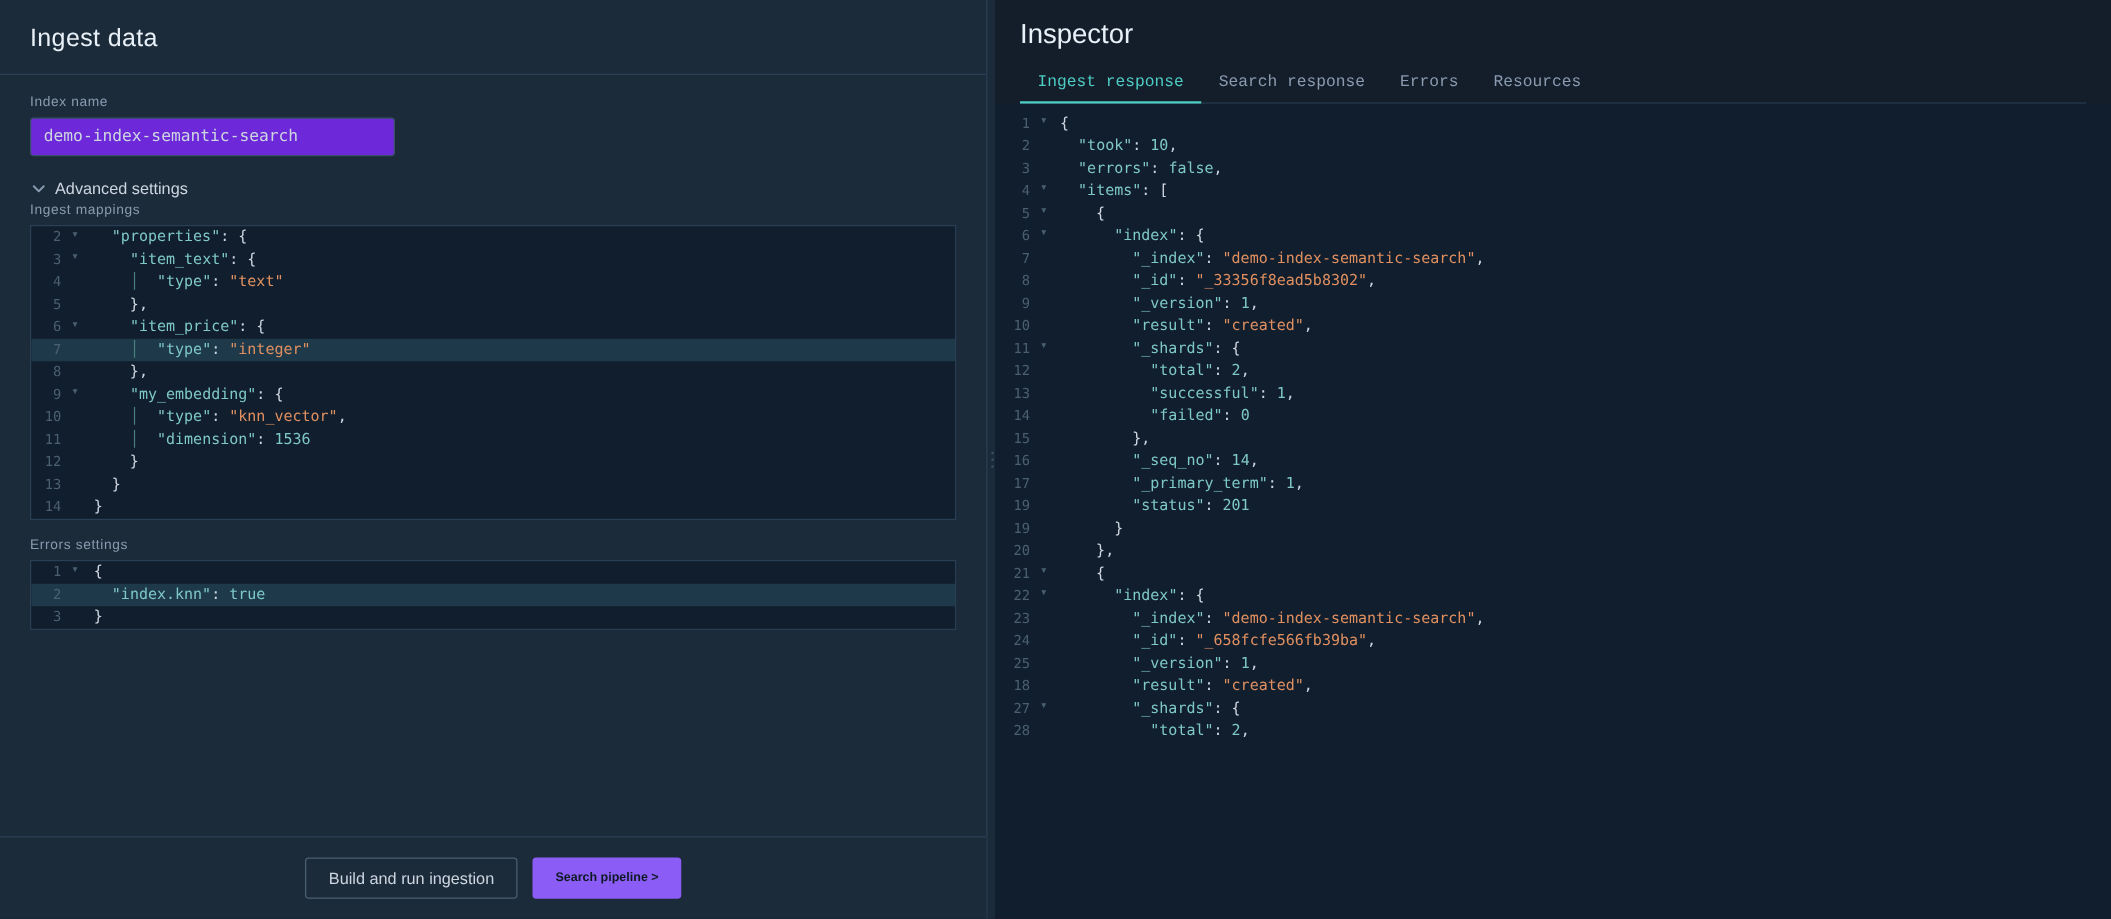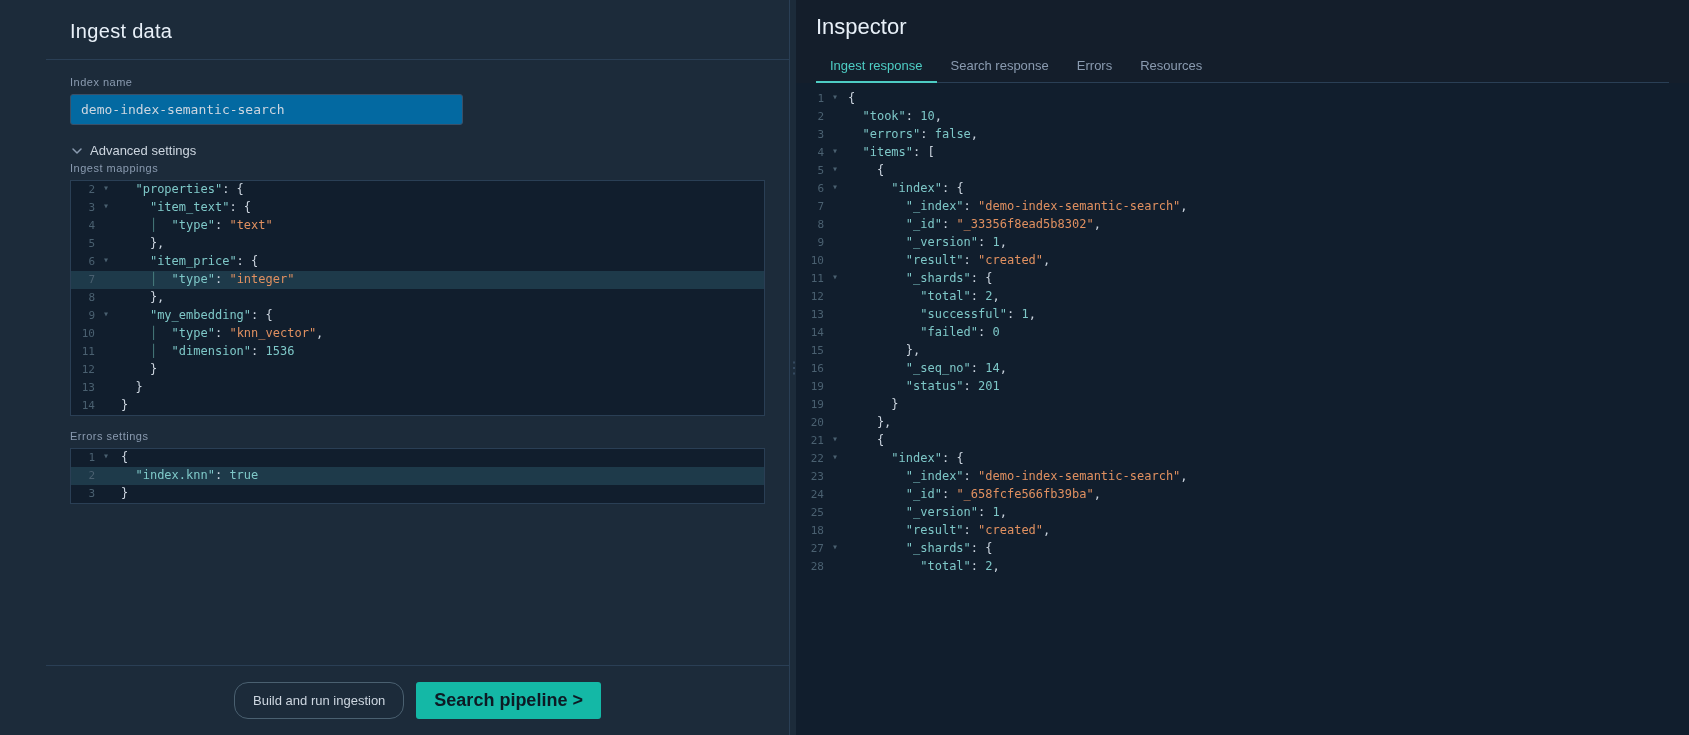--- a/index.html
+++ b/index.html
@@ -14,21 +14,20 @@
     }
 
     
     .left-panel {
       width: 790px;
       background: #1c2b3a;
       display: flex;
       flex-direction: column;
       border-right: 1px solid #2a3f55;
       position: relative;
-      padding-left: 46px;
     }
 
     .left-header {
       padding: 20px 24px 16px;
       border-bottom: 1px solid #2a3f55;
     }
 
     .left-header h1 {
       font-family: -apple-system, BlinkMacSystemFont, 'Segoe UI', sans-serif;
       font-size: 20px;
@@ -46,22 +45,22 @@
     .field-label {
       font-family: -apple-system, BlinkMacSystemFont, 'Segoe UI', sans-serif;
       font-size: 11px;
       color: #8a9bb0;
       margin-bottom: 6px;
       font-weight: 400;
       letter-spacing: 0.5px;
     }
 
     .index-name-input {
-      width: 393px;
-      background: #0369a1;
+      width: 292px;
+      background: #6d28d9;
       border: 1px solid #3a5068;
       color: #cdd6e0;
       padding: 7px 10px;
       font-family: 'Consolas', monospace;
       font-size: 13px;
       border-radius: 3px;
       outline: none;
       margin-bottom: 18px;
     }
 
@@ -181,21 +180,21 @@
       margin-bottom: 10px;
     }
 
     .inspector-tabs {
       display: flex;
       gap: 0;
       border-bottom: 1px solid #2a3f55;
     }
 
     .tab-item {
-      font-family: Liberation Sans, sans-serif;
+      font-family: Liberation Mono, monospace;
       font-size: 13px;
       padding: 8px 14px;
       cursor: pointer;
       color: #8a9bb0;
       border-bottom: 2px solid transparent;
       margin-bottom: -1px;
     }
 
     .tab-item.active {
       color: #4ecdc4;
@@ -221,31 +220,31 @@
     }
 
     .btn-secondary {
       background: transparent;
       border: 1px solid #4a6070;
       color: #cdd6e0;
       padding: 8px 18px;
       font-family: -apple-system, BlinkMacSystemFont, 'Segoe UI', sans-serif;
       font-size: 13px;
       cursor: pointer;
-      border-radius: 14px;
+      border-radius: 3px;
       text-align: right;
     }
 
     .btn-primary {
-      background: #14b8a6;
+      background: #8b5cf6;
       border: none;
       color: #0d1a24;
       padding: 8px 18px;
       font-family: -apple-system, BlinkMacSystemFont, 'Segoe UI', sans-serif;
-      font-size: 18px;
+      font-size: 10px;
       font-weight: 600;
       cursor: pointer;
       border-radius: 3px;
     }
 
     .resize-handle {
       width: 6px;
       background: #1c2b3a;
       cursor: col-resize;
       display: flex;
@@ -500,20 +499,25 @@
     <span class="insp-line-num">15</span>
     <span class="insp-toggle"></span>
     <span class="insp-content">        },</span>
   </div>
           <div class="insp-line">
     <span class="insp-line-num">16</span>
     <span class="insp-toggle"></span>
     <span class="insp-content">        <span class="kw-key">"_seq_no"</span>: <span class="kw-num">14</span>,</span>
   </div>
           <div class="insp-line">
+    <span class="insp-line-num">17</span>
+    <span class="insp-toggle"></span>
+    <span class="insp-content">        <span class="kw-key">"_primary_term"</span>: <span class="kw-num">1</span>,</span>
+  </div>
+          <div class="insp-line">
     <span class="insp-line-num">19</span>
     <span class="insp-toggle"></span>
     <span class="insp-content">        <span class="kw-key">"status"</span>: <span class="kw-num">201</span></span>
   </div>
           <div class="insp-line">
     <span class="insp-line-num">19</span>
     <span class="insp-toggle"></span>
     <span class="insp-content">      }</span>
   </div>
           <div class="insp-line">

